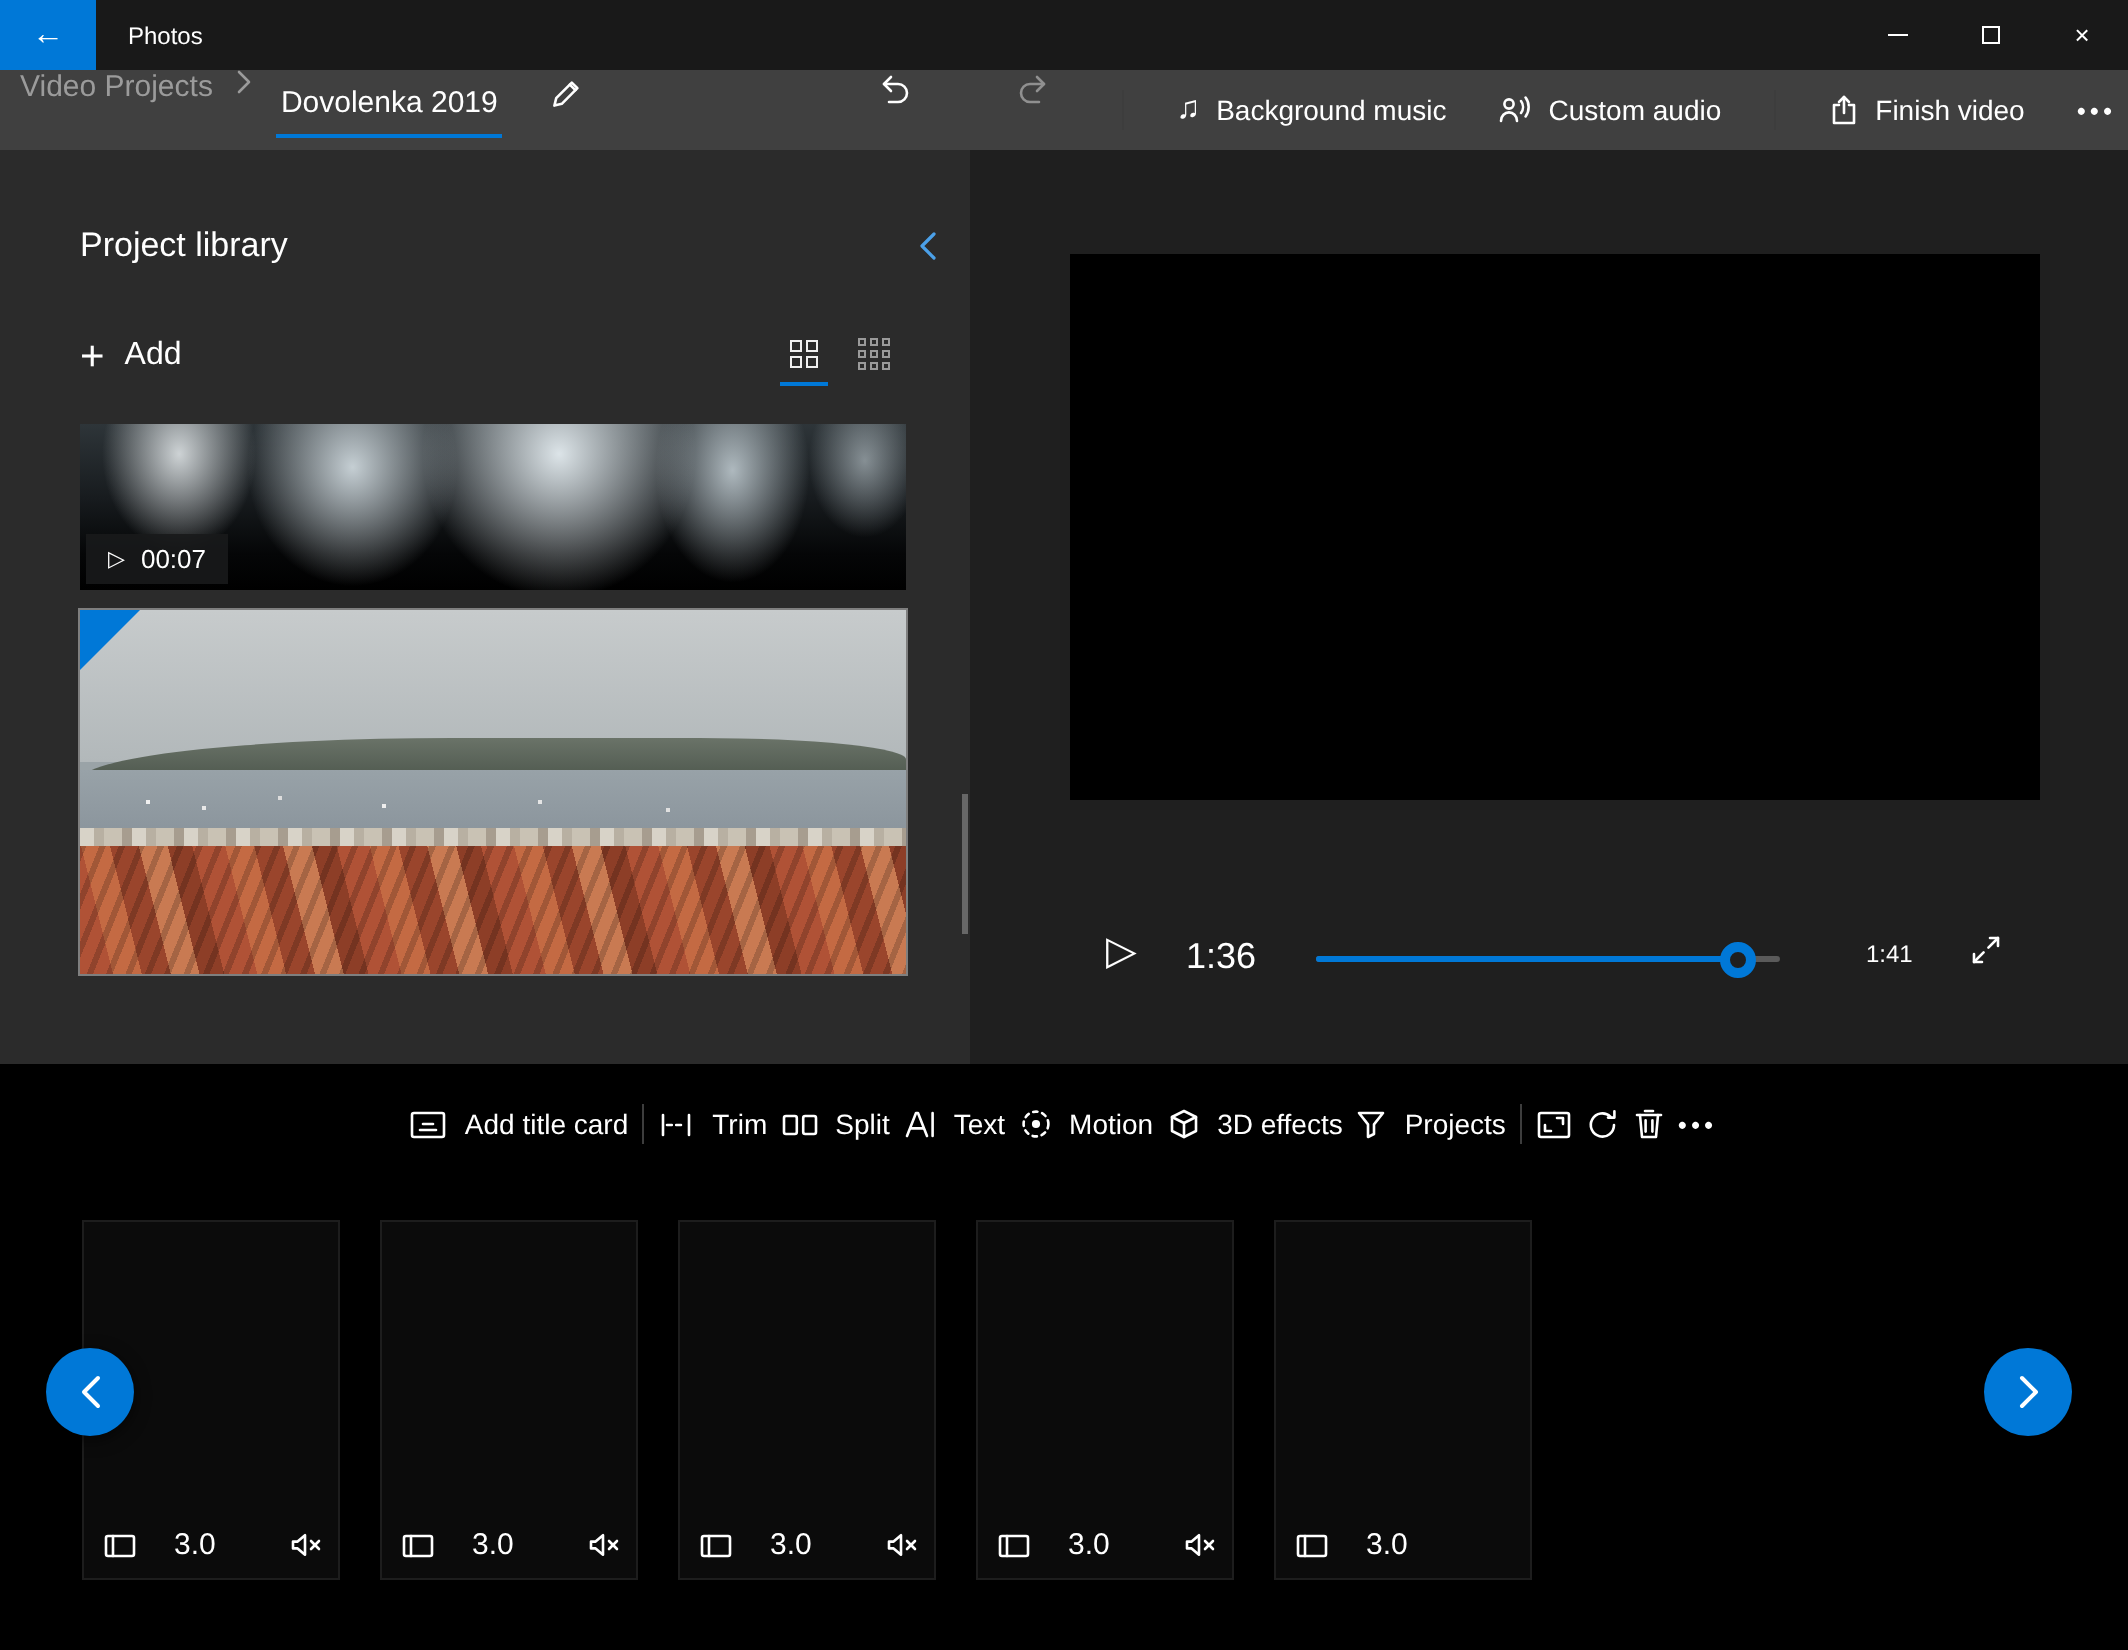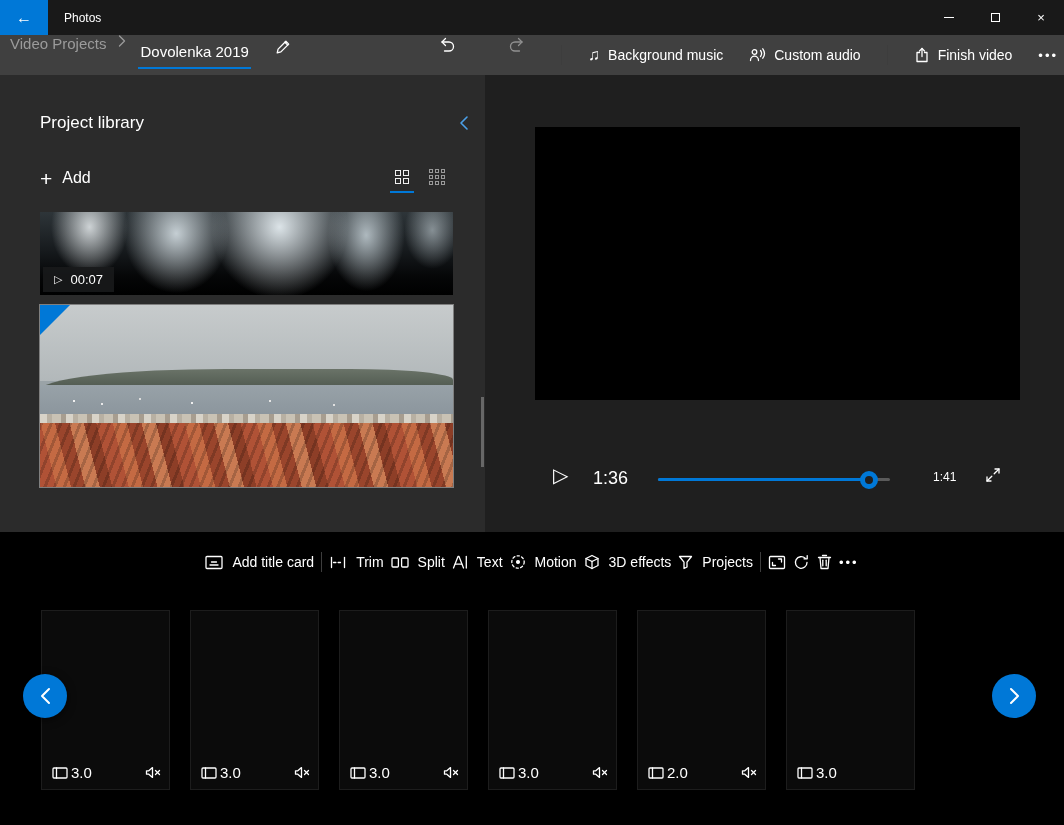--- a/index.html
+++ b/index.html
@@ -87,21 +87,21 @@
   .time-total{position:absolute;left:448px;top:395px;font-size:12px}
   .fs-btn{position:absolute;left:497px;top:389px;padding:3px}
 
   
   .timeline{height:293px;background:#000;position:relative}
   .tl-toolbar{position:absolute;top:20px;left:0;right:0;display:flex;justify-content:center;align-items:center;gap:7px}
   .tl-btn{font-size:14px;gap:9px}
   .cards{position:absolute;left:41px;top:78px;display:flex;gap:20px}
   .card{width:129px;height:180px;background:#0b0b0b;border:1px solid #1d1d1d;position:relative;flex:none;cursor:pointer}
   .card-info{position:absolute;left:10px;right:8px;bottom:8px;display:flex;align-items:center;justify-content:space-between}
-  .card-dur{display:flex;align-items:center;gap:3px;font-size:15px}
+  .card-dur{display:flex;align-items:center;gap:19px;font-size:15px}
   .nav-circle{position:absolute;width:44px;height:44px;border-radius:50%;background:var(--accent);justify-content:center;top:142px;box-shadow:0 2px 8px rgba(0,0,0,.6);z-index:5}
   .nav-circle-left{left:23px}
   .nav-circle-right{left:992px}
 </style>
 </head>
 <body>
 
 <div class="app">
 
   <header class="titlebar">
@@ -407,36 +407,20 @@
             </svg>
         </div>
       </div>
       <div class="card">
         <div class="card-info">
           <span class="card-dur">
             <svg class="ic" width="16" height="12" viewBox="0 0 16 12">
                 <rect x="1" y="1" width="14" height="10" rx="1"></rect>
                 <path d="M4.5 1v10"></path>
               </svg>
-            <span>2.0</span>
-          </span>
-          <svg class="ic" width="16" height="13" viewBox="0 0 16 13">
-              <path d="M1.5 4.8h2.3L7.5 1.6v9.8L3.8 8.2H1.5z"></path>
-              <path d="M10.5 4.5l4 4"></path>
-              <path d="M14.5 4.5l-4 4"></path>
-            </svg>
-        </div>
-      </div>
-      <div class="card">
-        <div class="card-info">
-          <span class="card-dur">
-            <svg class="ic" width="16" height="12" viewBox="0 0 16 12">
-                <rect x="1" y="1" width="14" height="10" rx="1"></rect>
-                <path d="M4.5 1v10"></path>
-              </svg>
             <span>3.0</span>
           </span>
 
         </div>
       </div>
     </div>
 
     <button class="nav-circle nav-circle-left">
       <svg width="11" height="18" viewBox="0 0 11 18">
           <path d="M9 2L2 9l7 7" fill="none" stroke="#fff" stroke-width="2" stroke-linecap="round" stroke-linejoin="round"></path>

